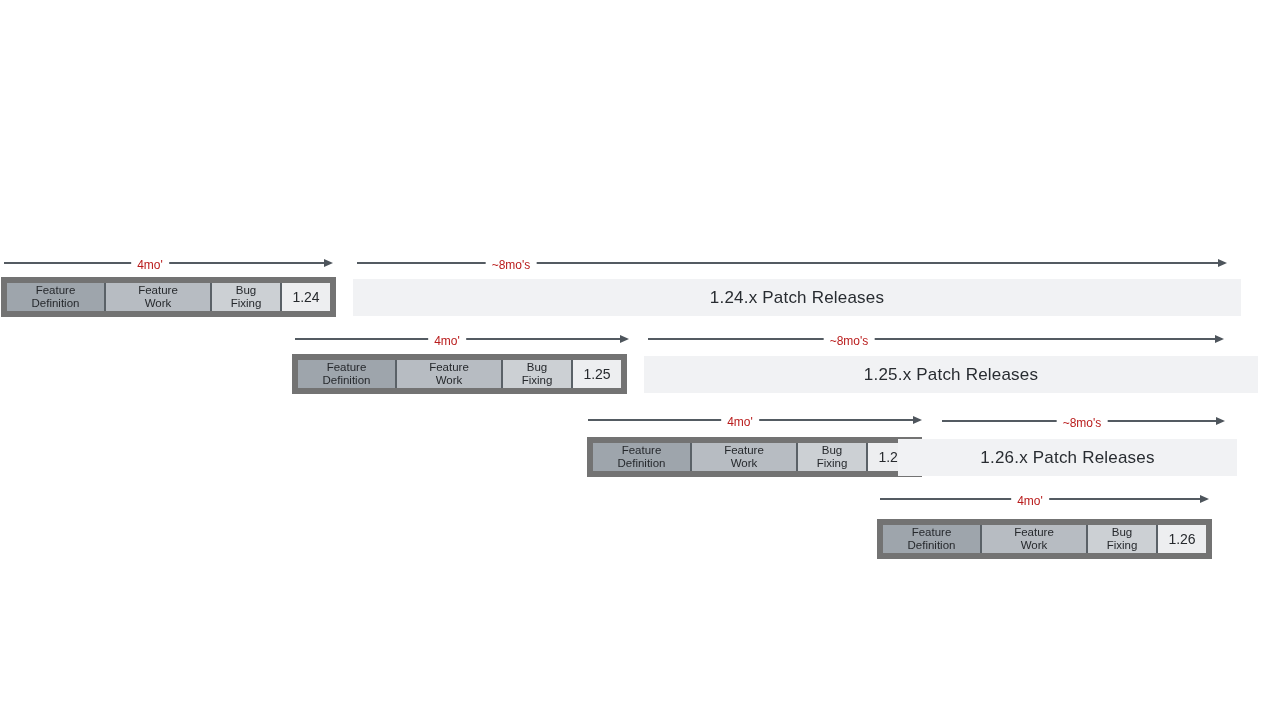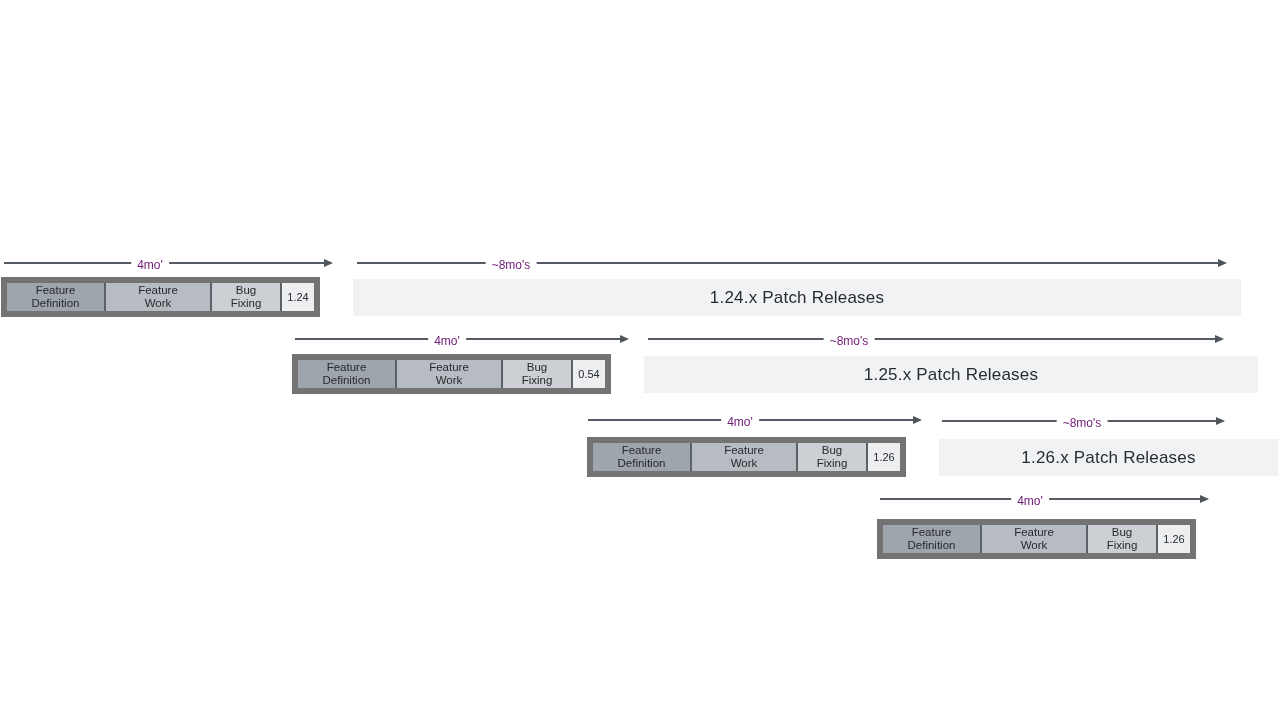--- a/index.html
+++ b/index.html
@@ -23,21 +23,21 @@
     display:flex;flex-direction:column;align-items:center;justify-content:center;
     box-sizing:border-box;
     border-left:2px solid #5a6167;
     font-size:11.5px;line-height:13px;
     color:#26292d;text-align:center;
   }
   .cell:first-child{border-left:none;}
   .cell-fd{width:97px;background:#9ea5ac;}
   .cell-fw{width:106px;background:#b7bcc2;}
   .cell-bf{width:70px;background:#ccd0d4;}
-  .cell-ver{width:34px;background:#edeef0;font-size:11px;}
+  .cell-ver{width:50px;background:#edeef0;font-size:14px;}
   
   .patch-bar{
     position:absolute;height:37px;
     background:#f1f2f4;
     display:flex;align-items:center;justify-content:center;
     font-size:17px;color:#282c31;letter-spacing:0.2px;
     white-space:nowrap;
   }
   
   .arrow{position:absolute;height:0;}
@@ -51,21 +51,21 @@
     border-left:9px solid #4e555c;
     border-top:4px solid transparent;
     border-bottom:4px solid transparent;
   }
   .arrow-label{
     position:absolute;top:-5px;
     transform:translateX(-50%);
     background:#ffffff;
     padding:0 6px;
     font-size:12px;line-height:16px;
-    color:#701a75;
+    color:#b91c1c;
     white-space:nowrap;
     text-align:right;
   }
 </style>
 </head>
 <body>
 
 <div id="canvas">
 
   <div class="arrow" style="left:4px;top:262px;width:327px;">
@@ -116,21 +116,21 @@
     </div>
     <div class="cell cell-fw">
       <span>Feature</span>
       <span>Work</span>
     </div>
     <div class="cell cell-bf">
       <span>Bug</span>
       <span>Fixing</span>
     </div>
     <div class="cell cell-ver">
-      <span>0.54</span>
+      <span>1.25</span>
     </div>
   </div>
   <div class="patch-bar" style="left:644px;top:356px;width:614px;text-align:center;">
     <span>1.25.x Patch Releases</span>
   </div>
 
   <div class="arrow" style="left:588px;top:419px;width:332px;">
     <span class="line"></span>
     <span class="head"></span>
     <span class="arrow-label" style="left:152px;">4mo'</span>
@@ -150,21 +150,21 @@
       <span>Work</span>
     </div>
     <div class="cell cell-bf">
       <span>Bug</span>
       <span>Fixing</span>
     </div>
     <div class="cell cell-ver">
       <span>1.26</span>
     </div>
   </div>
-  <div class="patch-bar" style="left:939px;top:439px;width:339px;">
+  <div class="patch-bar" style="left:898px;top:439px;width:339px;">
     <span>1.26.x Patch Releases</span>
   </div>
 
   <div class="arrow" style="left:880px;top:498px;width:327px;">
     <span class="line"></span>
     <span class="head"></span>
     <span class="arrow-label" style="left:150px;">4mo'</span>
   </div>
   <div class="boxes" style="left:877px;top:519px;">
     <div class="cell cell-fd">

